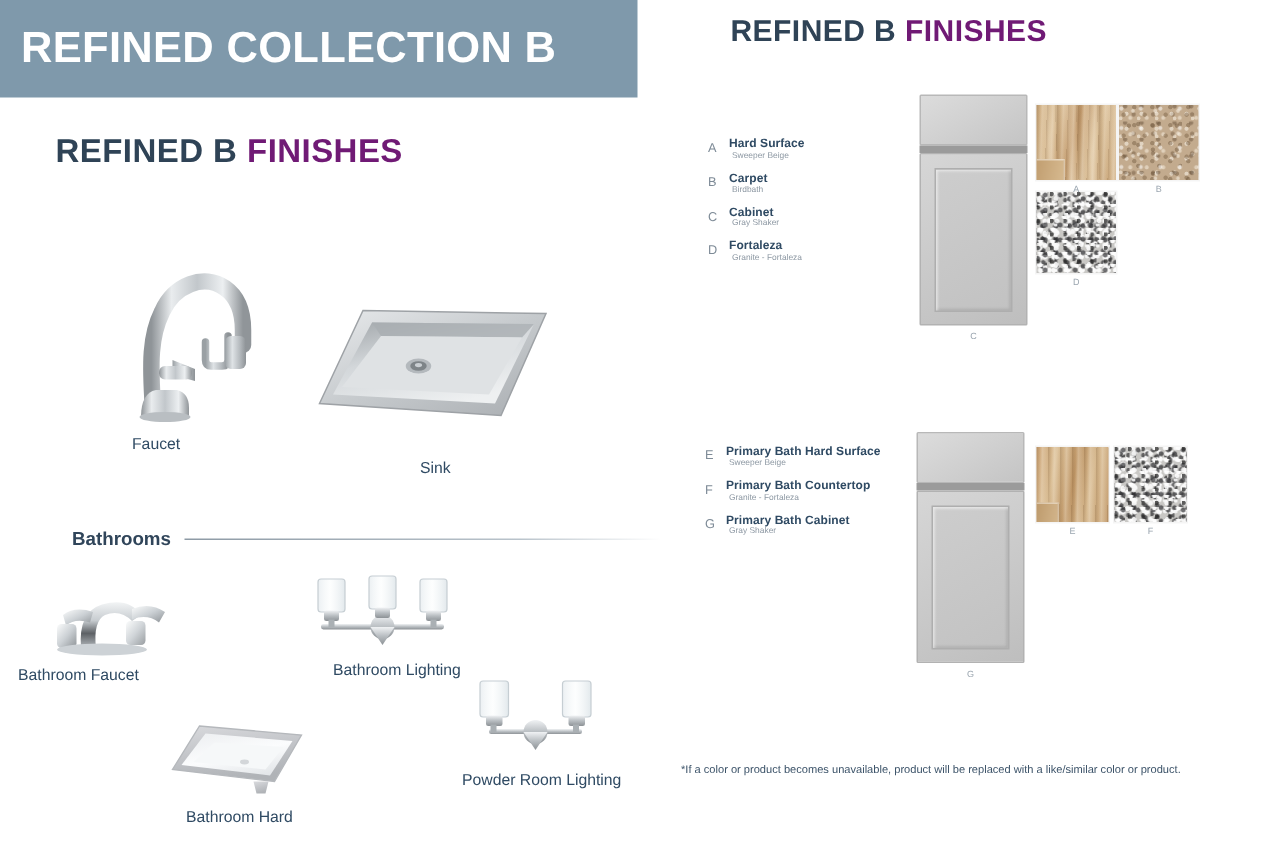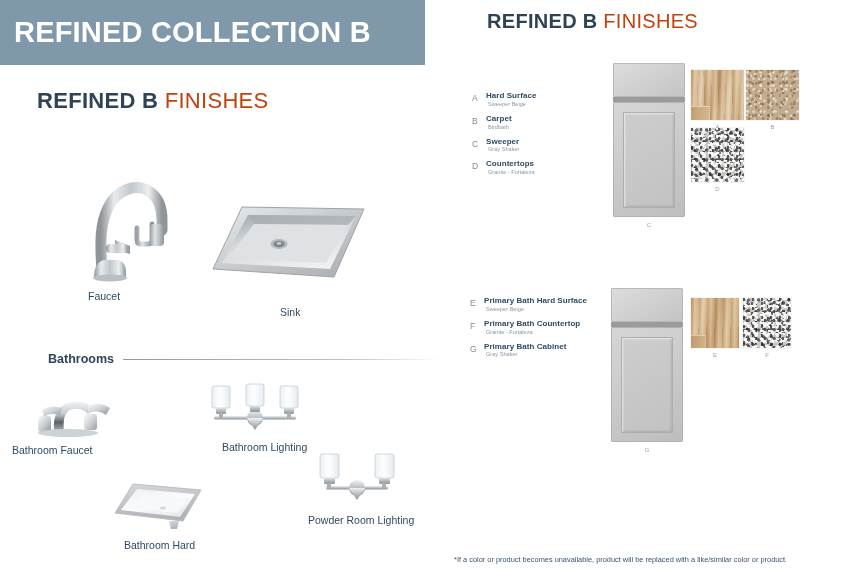--- a/index.html
+++ b/index.html
@@ -18,21 +18,21 @@
     display: flex; align-items: center;
   }
   .banner-title {
     color: #ffffff; font-size: 29px; font-weight: 700;
     letter-spacing: .2px; padding-left: 14px; white-space: nowrap;
   }
 
   
   .kicker { position: absolute; white-space: nowrap; font-size: 22px; font-weight: 700; letter-spacing: .3px; }
   .kicker .dark { color: #2f4356; }
-  .kicker .light { color: #c2410c; font-weight: 400; }
+  .kicker .light { color: #701a75; font-weight: 700; }
   #fixtures-kicker { left: 37px; top: 88px; }
   #finishes-kicker { left: 487px; top: 10px; font-size: 20px; }
 
   
   .rowhead { position: absolute; display: flex; align-items: center; width: 440px; }
   .rowhead .label { font-size: 12.5px; font-weight: 700; color: #30455a; white-space: nowrap; }
   .rowhead .rule {
     flex: 1; height: 1px; margin-left: 9px;
     background: linear-gradient(to right, #8d9aa5 0%, #b9c3cb 70%, #ffffff 100%);
   }
@@ -190,21 +190,21 @@
     border: 1px solid #aeaeae;
     box-shadow: inset 1px 1px 2px rgba(255,255,255,.6), inset -1px -1px 2px rgba(0,0,0,.12);
   }
   .cab-letter {
     position: absolute; left: 0; right: 0; top: 100%; margin-top: 5px;
     text-align: center; font-size: 6px; color: #9aa5af;
   }
 
   
   #disclaimer {
-    position: absolute; left: 454px; top: 555px;
+    position: absolute; left: 454px; top: 508px;
     font-size: 7.4px; color: #3b5268; white-space: nowrap;
   }
 </style>
 </head>
 <body>
 
 <div id="board">
 
   <div class="banner">
     <div class="banner-title">REFINED COLLECTION B</div>
@@ -392,28 +392,28 @@
     <div class="legend-item">
       <span class="legend-letter">B</span>
       <span class="legend-text">
         <span class="legend-name">Carpet</span>
         <span class="legend-sub">Birdbath</span>
       </span>
     </div>
     <div class="legend-item">
       <span class="legend-letter">C</span>
       <span class="legend-text">
-        <span class="legend-name">Sweeper</span>
+        <span class="legend-name">Cabinet</span>
         <span class="legend-sub">Gray Shaker</span>
       </span>
     </div>
     <div class="legend-item">
       <span class="legend-letter">D</span>
       <span class="legend-text">
-        <span class="legend-name">Countertops</span>
+        <span class="legend-name">Fortaleza</span>
         <span class="legend-sub">Granite - Fortaleza</span>
       </span>
     </div>
   </div>
 
   <div class="legend" id="legend-bottom">
     <div class="legend-item">
       <span class="legend-letter">E</span>
       <span class="legend-text">
         <span class="legend-name">Primary Bath Hard Surface</span>

